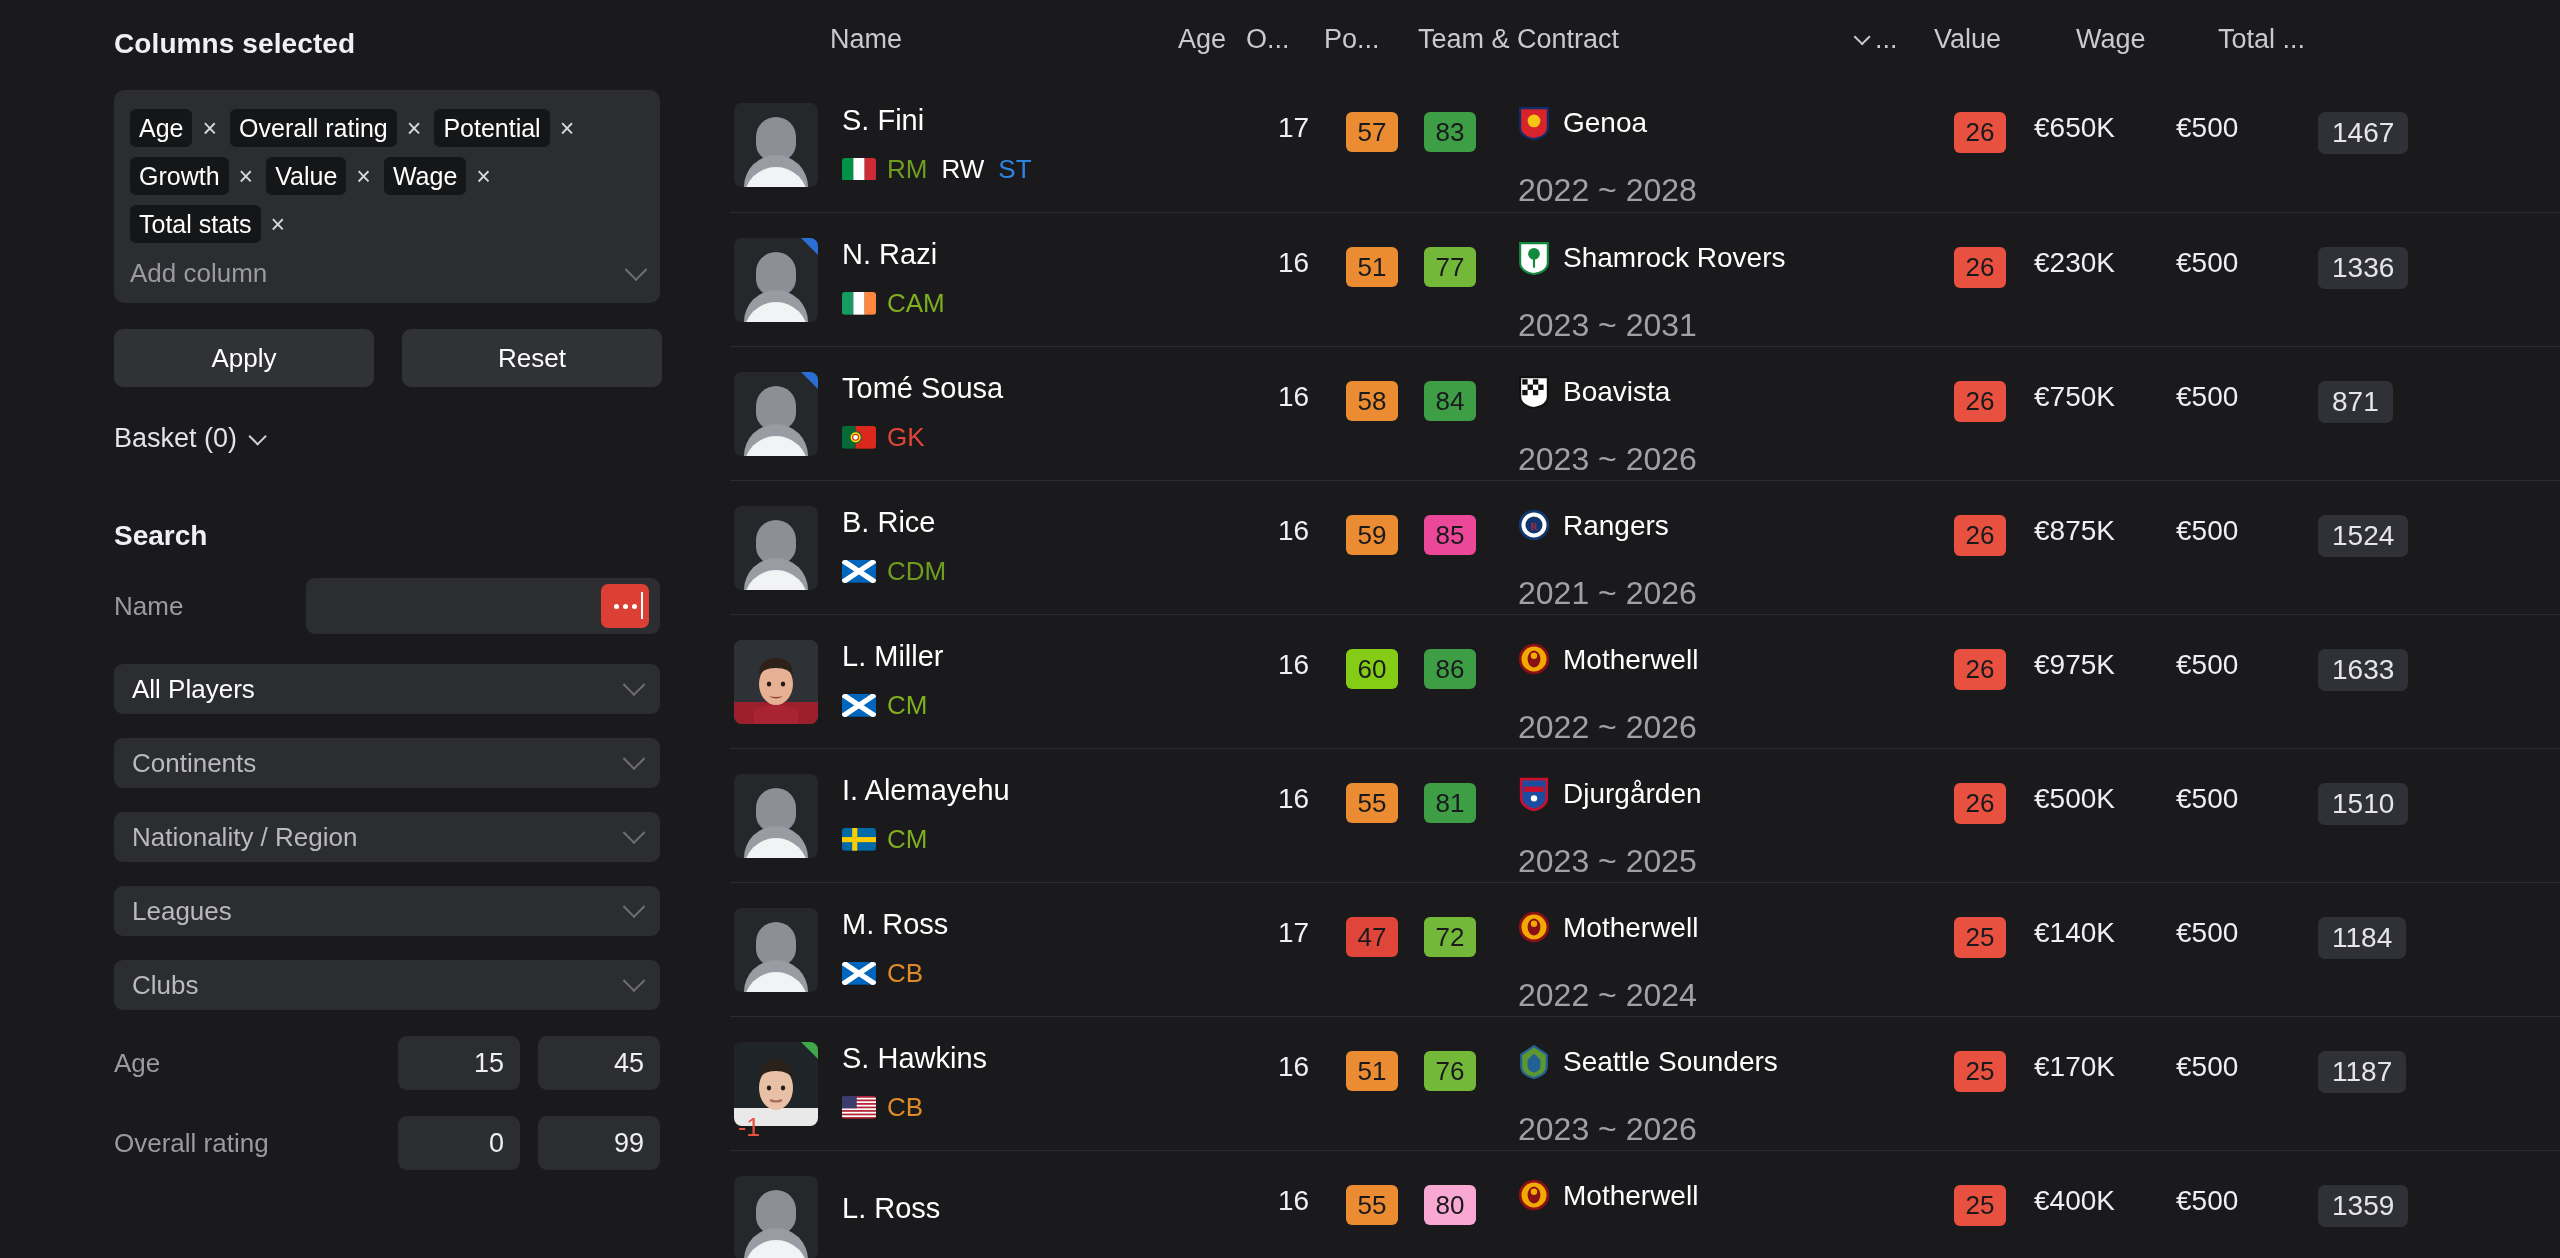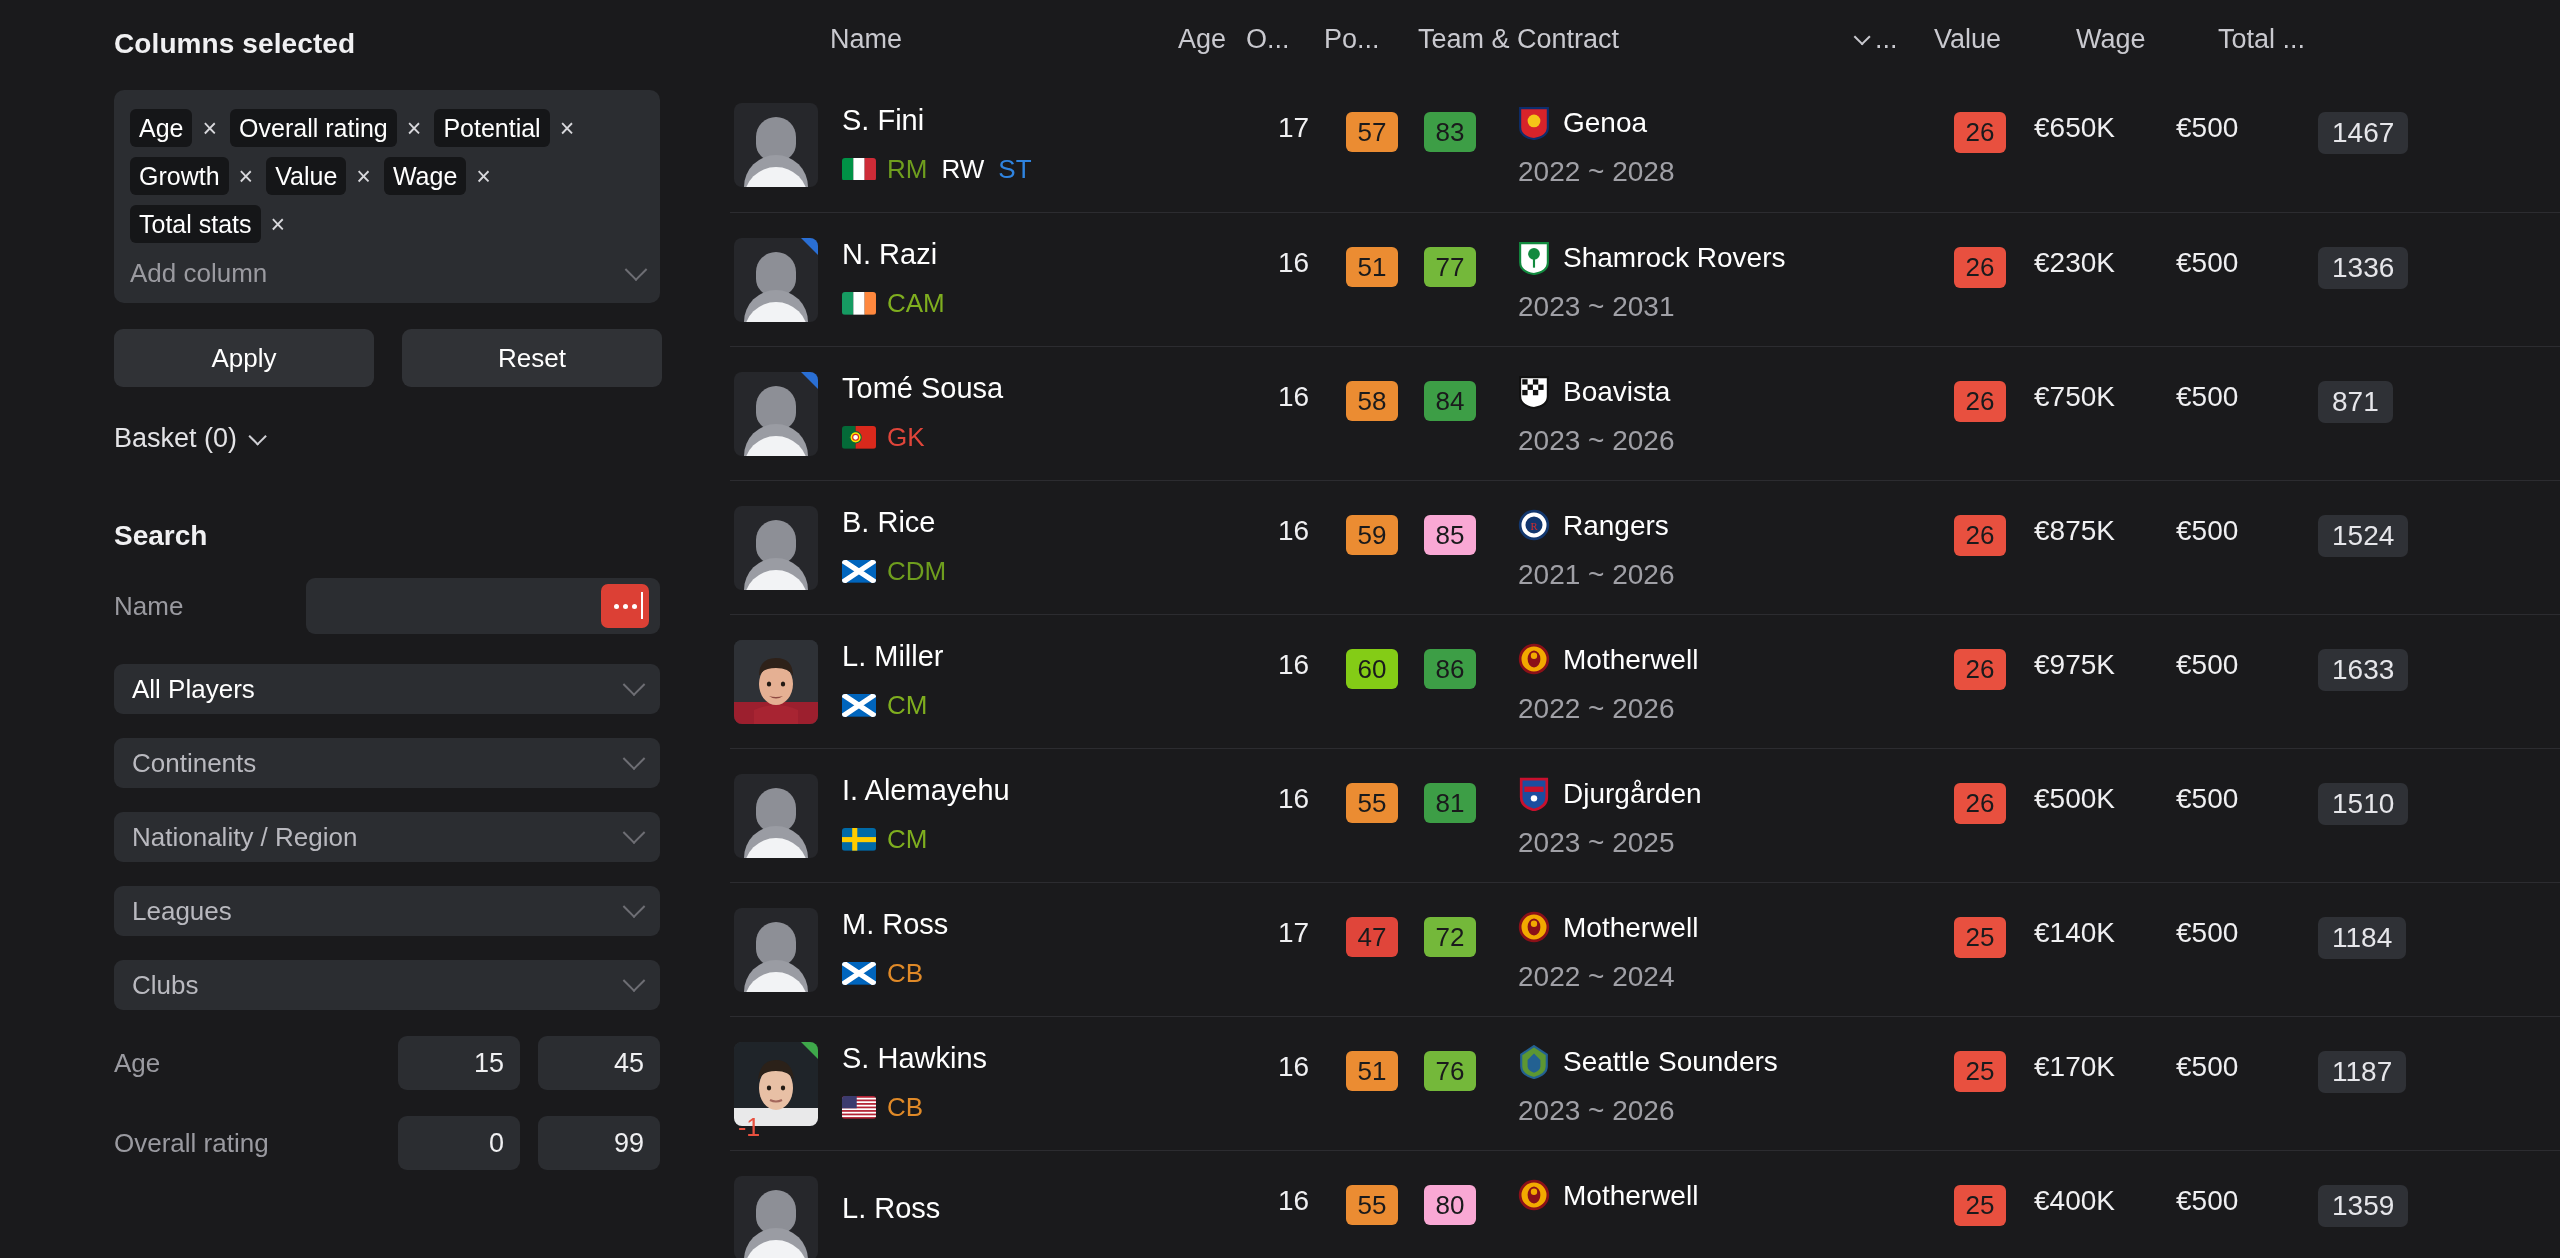--- a/index.html
+++ b/index.html
@@ -171,21 +171,21 @@
   .cellmid { display: flex; align-items: flex-start; padding-top: 34px; }
   .age-v { font-size: 28px; color: #f0f0f2; }
   .badge {
     width: 52px; height: 40px; border-radius: 6px;
     display: flex; align-items: center; justify-content: center;
     font-size: 26px; color: #1a1a1c; font-weight: 500;
   }
   .team-cell { display: flex; flex-direction: column; padding-top: 28px; }
   .team-line { display: flex; align-items: center; gap: 13px; }
   .team-name { font-size: 28px; color: #ffffff; }
-  .contract { font-size: 28px; color: #a0a0a6; margin-top: 16px; }
+  .contract { font-size: 32px; color: #a0a0a6; margin-top: 32px; }
   .crest { width: 32px; height: 34px; flex: 0 0 32px; }
   .growth-badge {
     width: 52px; height: 41px; border-radius: 6px; background: #e8503f;
     display: flex; align-items: center; justify-content: center;
     font-size: 26px; color: #1a1a1c; font-weight: 500;
   }
   .money { font-size: 28px; color: #f0f0f2; }
   .total-pill {
     background: #2f3136; border-radius: 7px; padding: 5px 14px;
     font-size: 28px; color: #e6e6ea; display: inline-block;
@@ -491,21 +491,21 @@
                 <span class="pos" style="color:#6f9e1e">CDM</span>
               </span>
             </div>
             <div class="c-age cellmid">
               <span class="age-v">16</span>
             </div>
             <div class="c-ovr cellmid">
               <span class="badge" style="background:#eb8c32">59</span>
             </div>
             <div class="c-pot cellmid">
-              <span class="badge" style="background:#f9a8d4">85</span>
+              <span class="badge" style="background:#ec4899">85</span>
             </div>
             <div class="c-team team-cell">
               <span class="team-line">
                 <span class="crest"><svg viewBox="0 0 30 32">
                     <circle cx="15" cy="15" r="13" fill="#fff" stroke="#12376e" stroke-width="2.5"></circle>
                     <circle cx="15" cy="15" r="8" fill="#12376e"></circle>
                     <text x="15" y="20" font-size="10" fill="#d62b2b" text-anchor="middle" font-family="serif">R</text>
                   </svg></span>
                 <span class="team-name">Rangers</span>
               </span>

